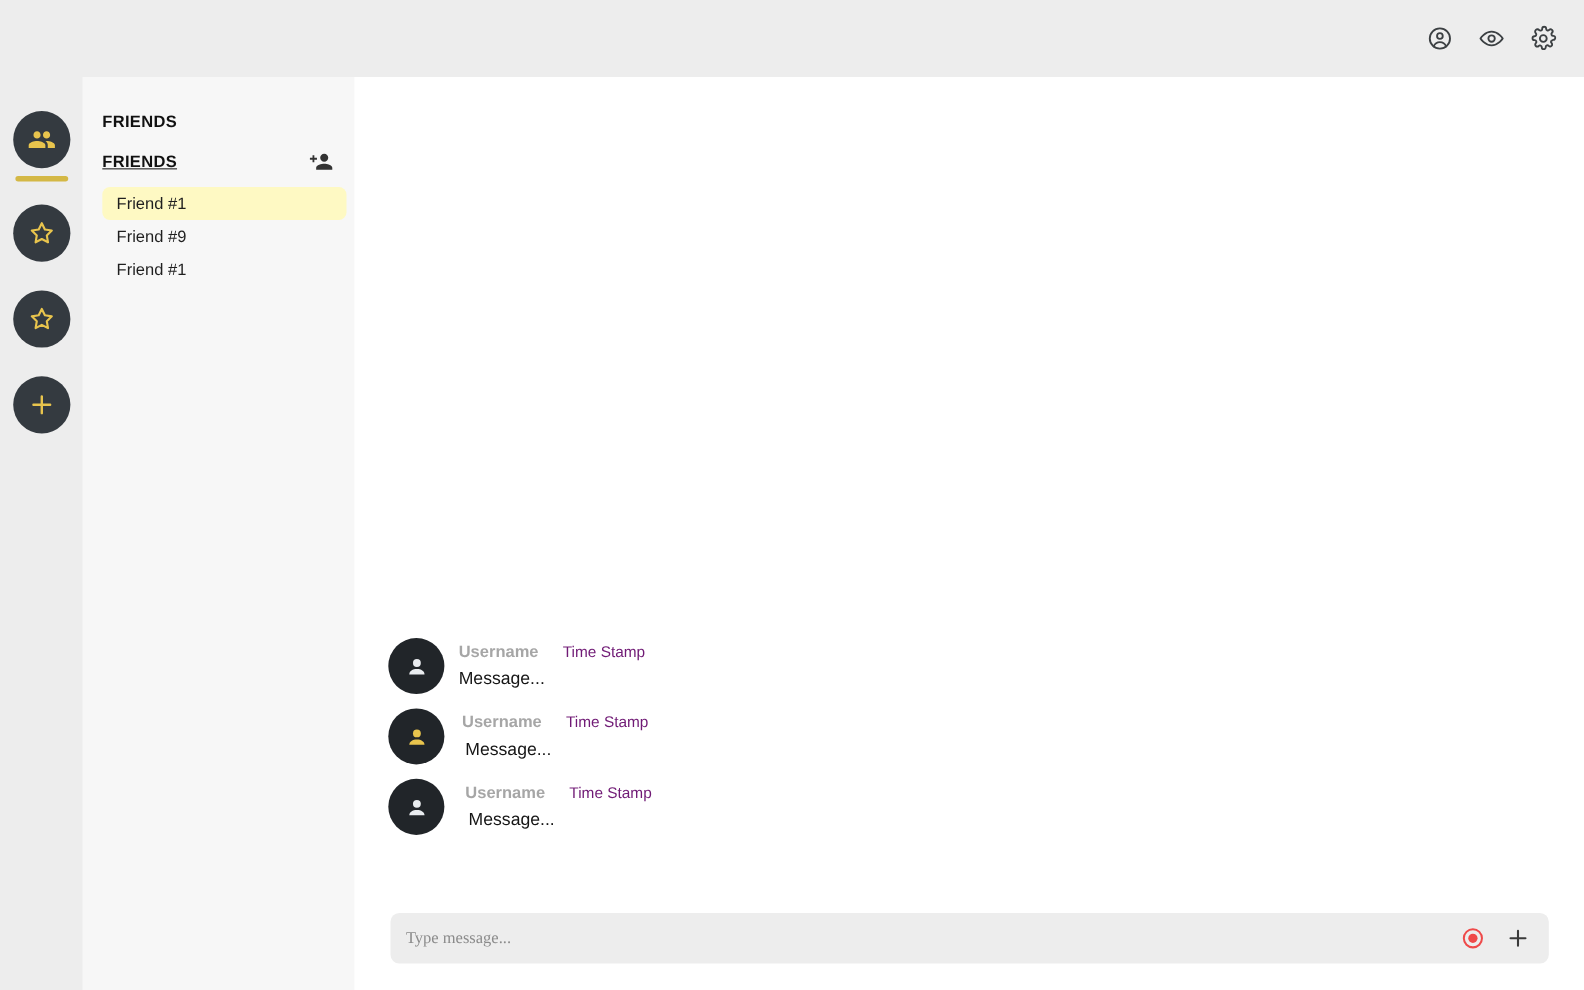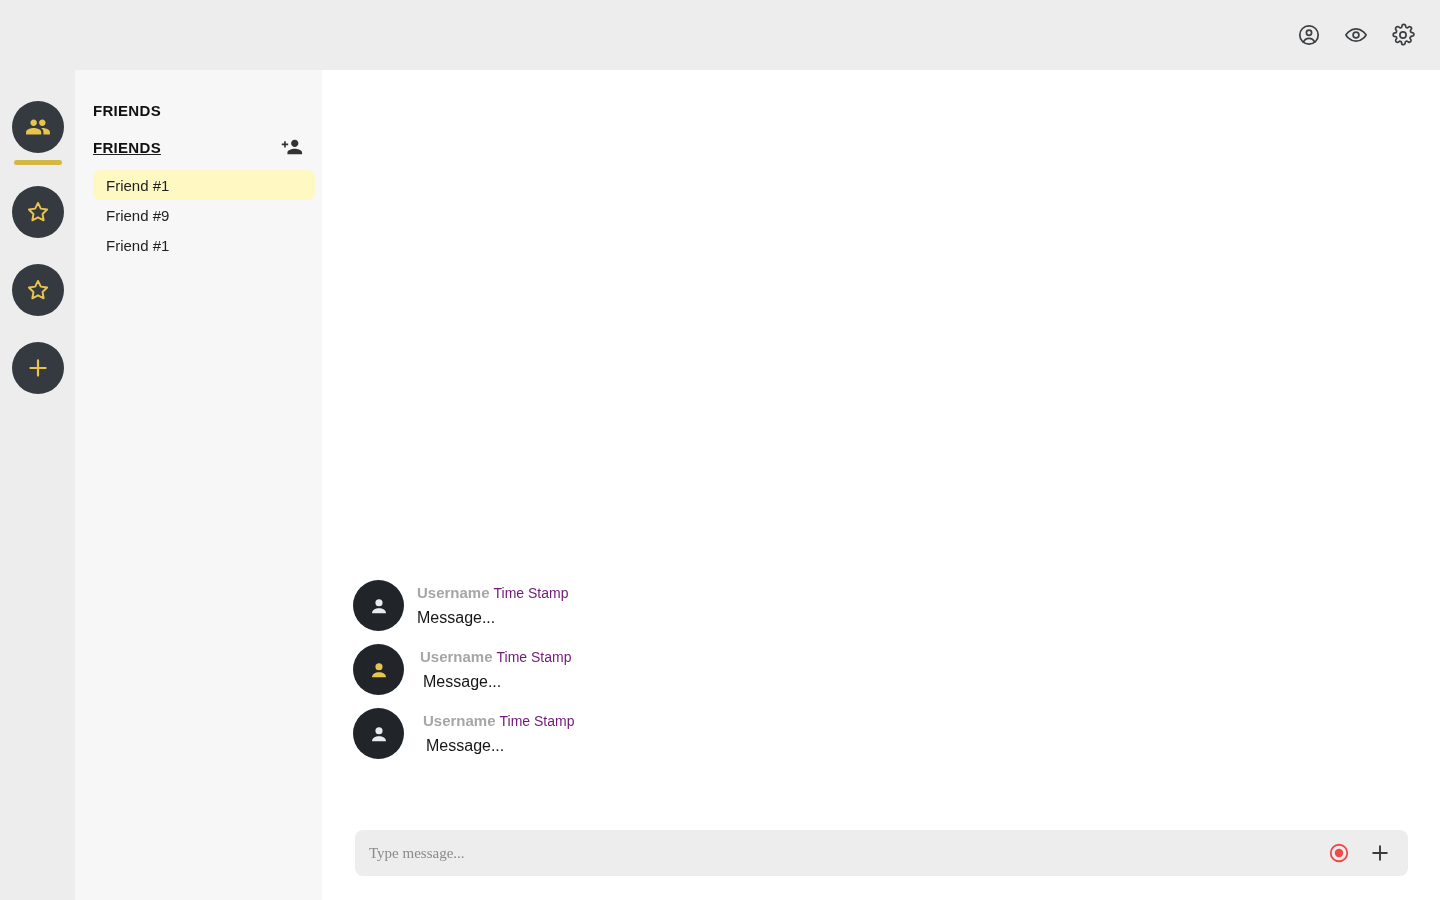--- a/index.html
+++ b/index.html
@@ -182,21 +182,21 @@
   }
   .msg-avatar.accent { color: #e8c44d; }
   .msg-avatar svg { display: block; }
   .msg-body {
     margin-left: 13px;
     padding-top: 5px;
   }
   .msg-meta {
     display: flex;
     align-items: baseline;
-    gap: 4px;
+    gap: 22px;
     line-height: 1;
   }
   .msg-user {
     font-size: 15px;
     font-weight: bold;
     color: #a6a6a6;
   }
   .msg-time {
     font-size: 14px;
     color: #701a75;

